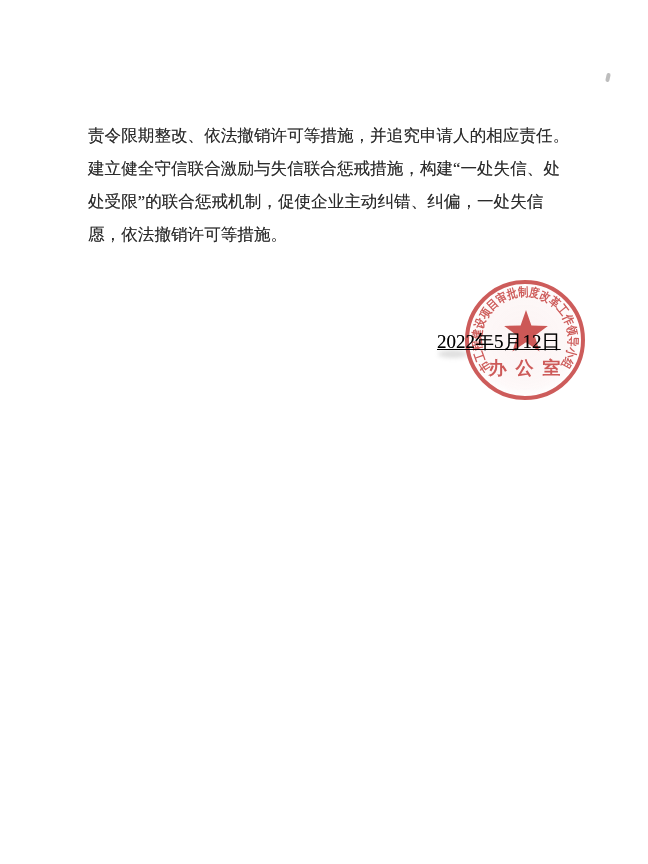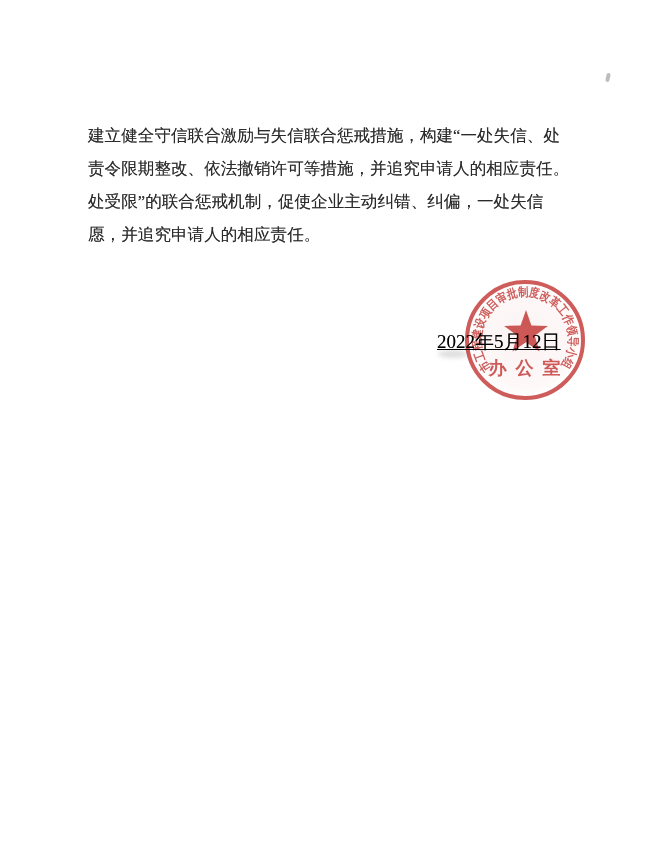--- a/index.html
+++ b/index.html
@@ -84,24 +84,24 @@
     opacity: 0.45;
     z-index: 0;
   }
 </style>
 </head>
 <body>
 
 <div class="page">
 
   <div class="body-text">
+    <div class="line">责令限期整改、依法撤销许可等措施，并追究申请人的相应责任。</div>
     <div class="line">建立健全守信联合激励与失信联合惩戒措施，构建“一处失信、处</div>
-    <div class="line">责令限期整改、依法撤销许可等措施，并追究申请人的相应责任。</div>
     <div class="line">处受限”的联合惩戒机制，促使企业主动纠错、纠偏，一处失信</div>
-    <div class="line">愿，并追究申请人的相应责任。</div>
+    <div class="line">愿，依法撤销许可等措施。</div>
   </div>
 
   <div class="scan-smudge"></div>
 
   <div class="date-line">2022年5月12日</div>
 
   <svg class="seal" viewBox="0 0 160 160">
     <defs>
       <radialGradient id="sealWash" cx="50%" cy="50%" r="50%">
         <stop offset="0%" stop-color="rgba(225,120,118,0.10)"></stop>

